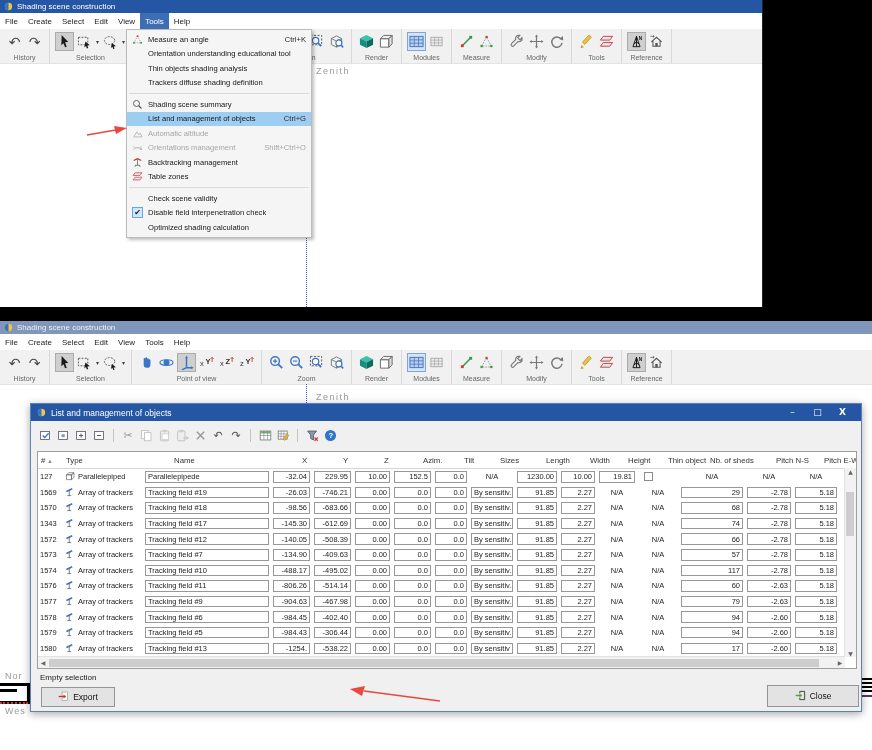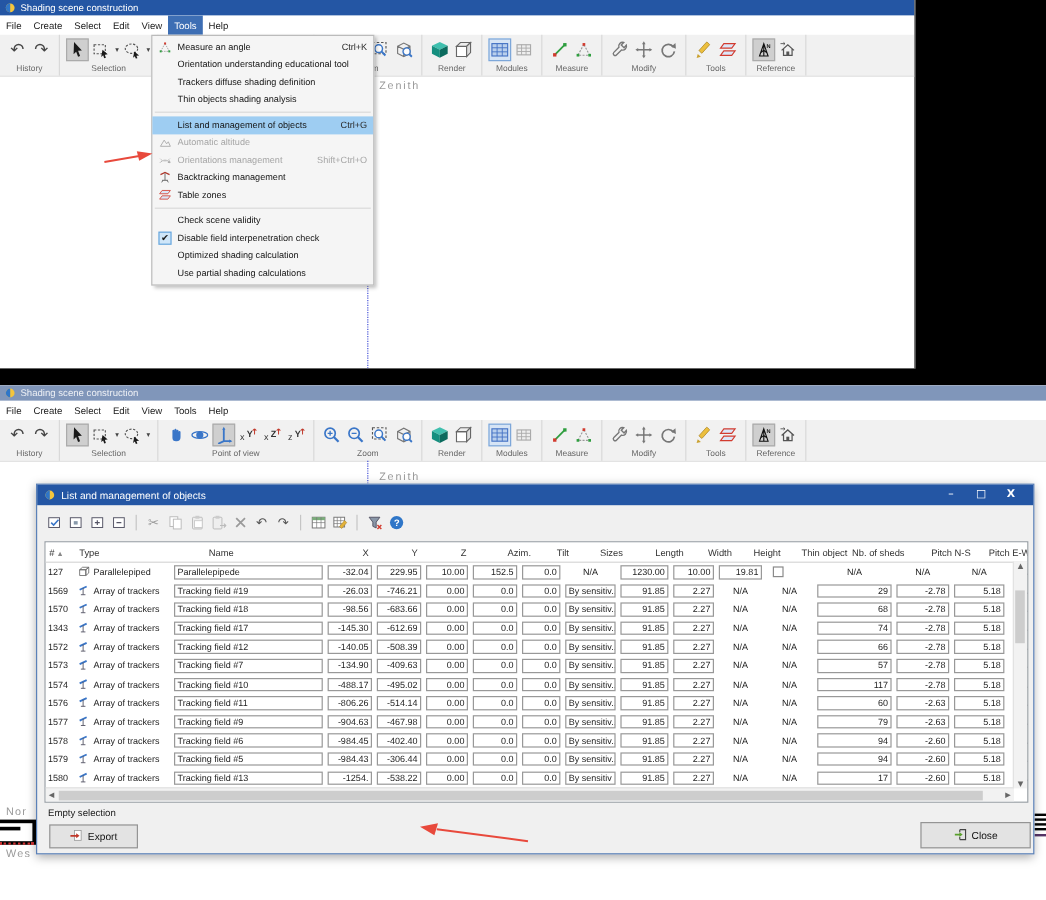--- a/index.html
+++ b/index.html
@@ -350,27 +350,36 @@
         </span>
         <span class="mi-label">Measure an angle</span>
         <span class="mi-short">Ctrl+K</span>
       </div>
       <div class="mitem">
         <span class="mi-gut"></span>
         <span class="mi-label">Orientation understanding educational tool</span>
       </div>
       <div class="mitem">
         <span class="mi-gut"></span>
-        <span class="mi-label">Trackers diffuse shading definition</span>
+        <span class="mi-label">Thin objects shading analysis</span>
       </div>
       <div class="mitem">
         <span class="mi-gut"></span>
-        <span class="mi-label">Thin objects shading analysis</span>
+        <span class="mi-label">Trackers diffuse shading definition</span>
       </div>
       <div class="msep"></div>
+      <div class="mitem">
+        <span class="mi-gut">
+          <svg viewBox="0 0 16 16">
+            <circle cx="6.5" cy="6.5" r="4.4" fill="none" stroke="#555" stroke-width="1.3"></circle>
+            <path d="M9.8 9.8 L13.8 13.8" stroke="#555" stroke-width="1.7"></path>
+          </svg>
+        </span>
+        <span class="mi-label">Shading scene summary</span>
+      </div>
       <div class="mitem hl">
         <span class="mi-gut"></span>
         <span class="mi-label">List and management of objects</span>
         <span class="mi-short">Ctrl+G</span>
       </div>
       <div class="mitem disabled">
         <span class="mi-gut">
           <svg viewBox="0 0 16 16">
             <path d="M2.5 13 L7 5.5 10 10 12 7.5 14.5 13 Z" fill="none" stroke="#aaa" stroke-width="1.1"></path>
           </svg>
@@ -412,24 +421,20 @@
       </div>
       <div class="mitem">
         <span class="mi-gut">
           <span class="chkbox">✔</span>
         </span>
         <span class="mi-label">Disable field interpenetration check</span>
       </div>
       <div class="mitem">
         <span class="mi-gut"></span>
         <span class="mi-label">Optimized shading calculation</span>
-      </div>
-      <div class="mitem">
-        <span class="mi-gut"></span>
-        <span class="mi-label">Use partial shading calculations</span>
       </div>
     </div>
 </div>
 
 <div class="shot" id="shot2">
   <div class="titlebar inactive">
     <span class="appicon">
         <svg viewBox="0 0 16 16">
           <circle cx="8" cy="8" r="6.5" fill="#f5c53c"></circle>
           <path d="M8 1.5 a6.5 6.5 0 0 0 0 13 z" fill="#2f76c8"></path>

